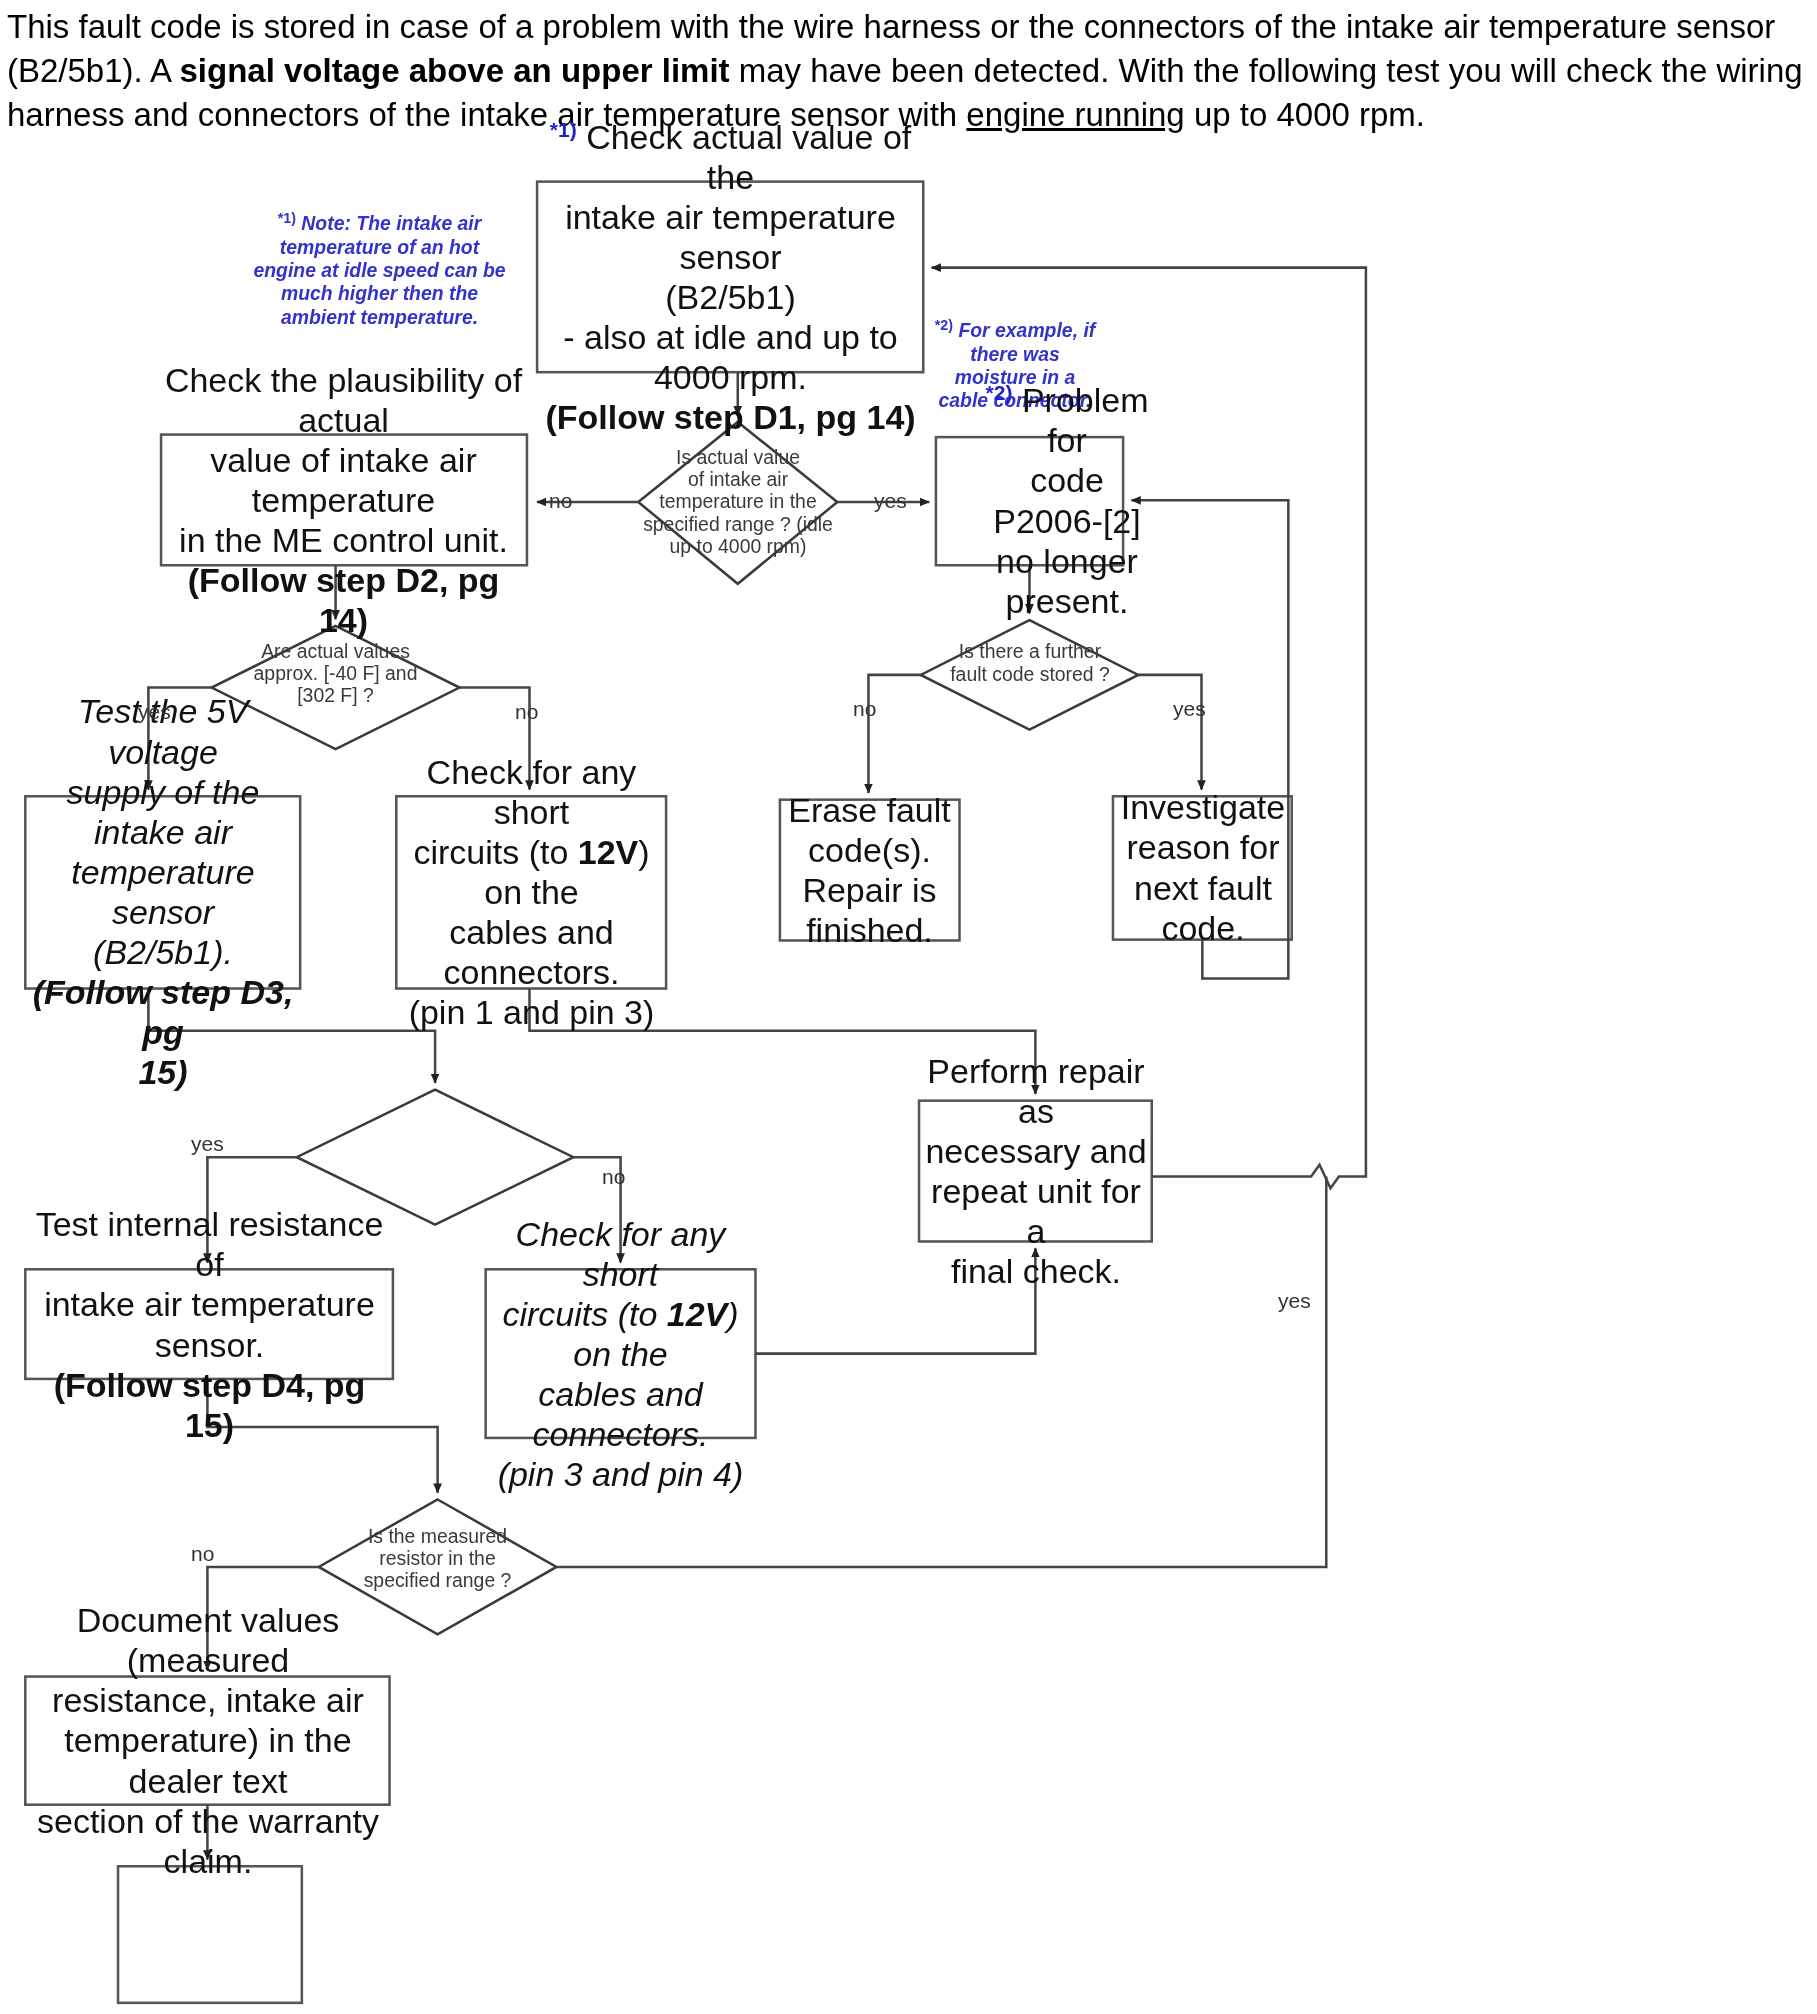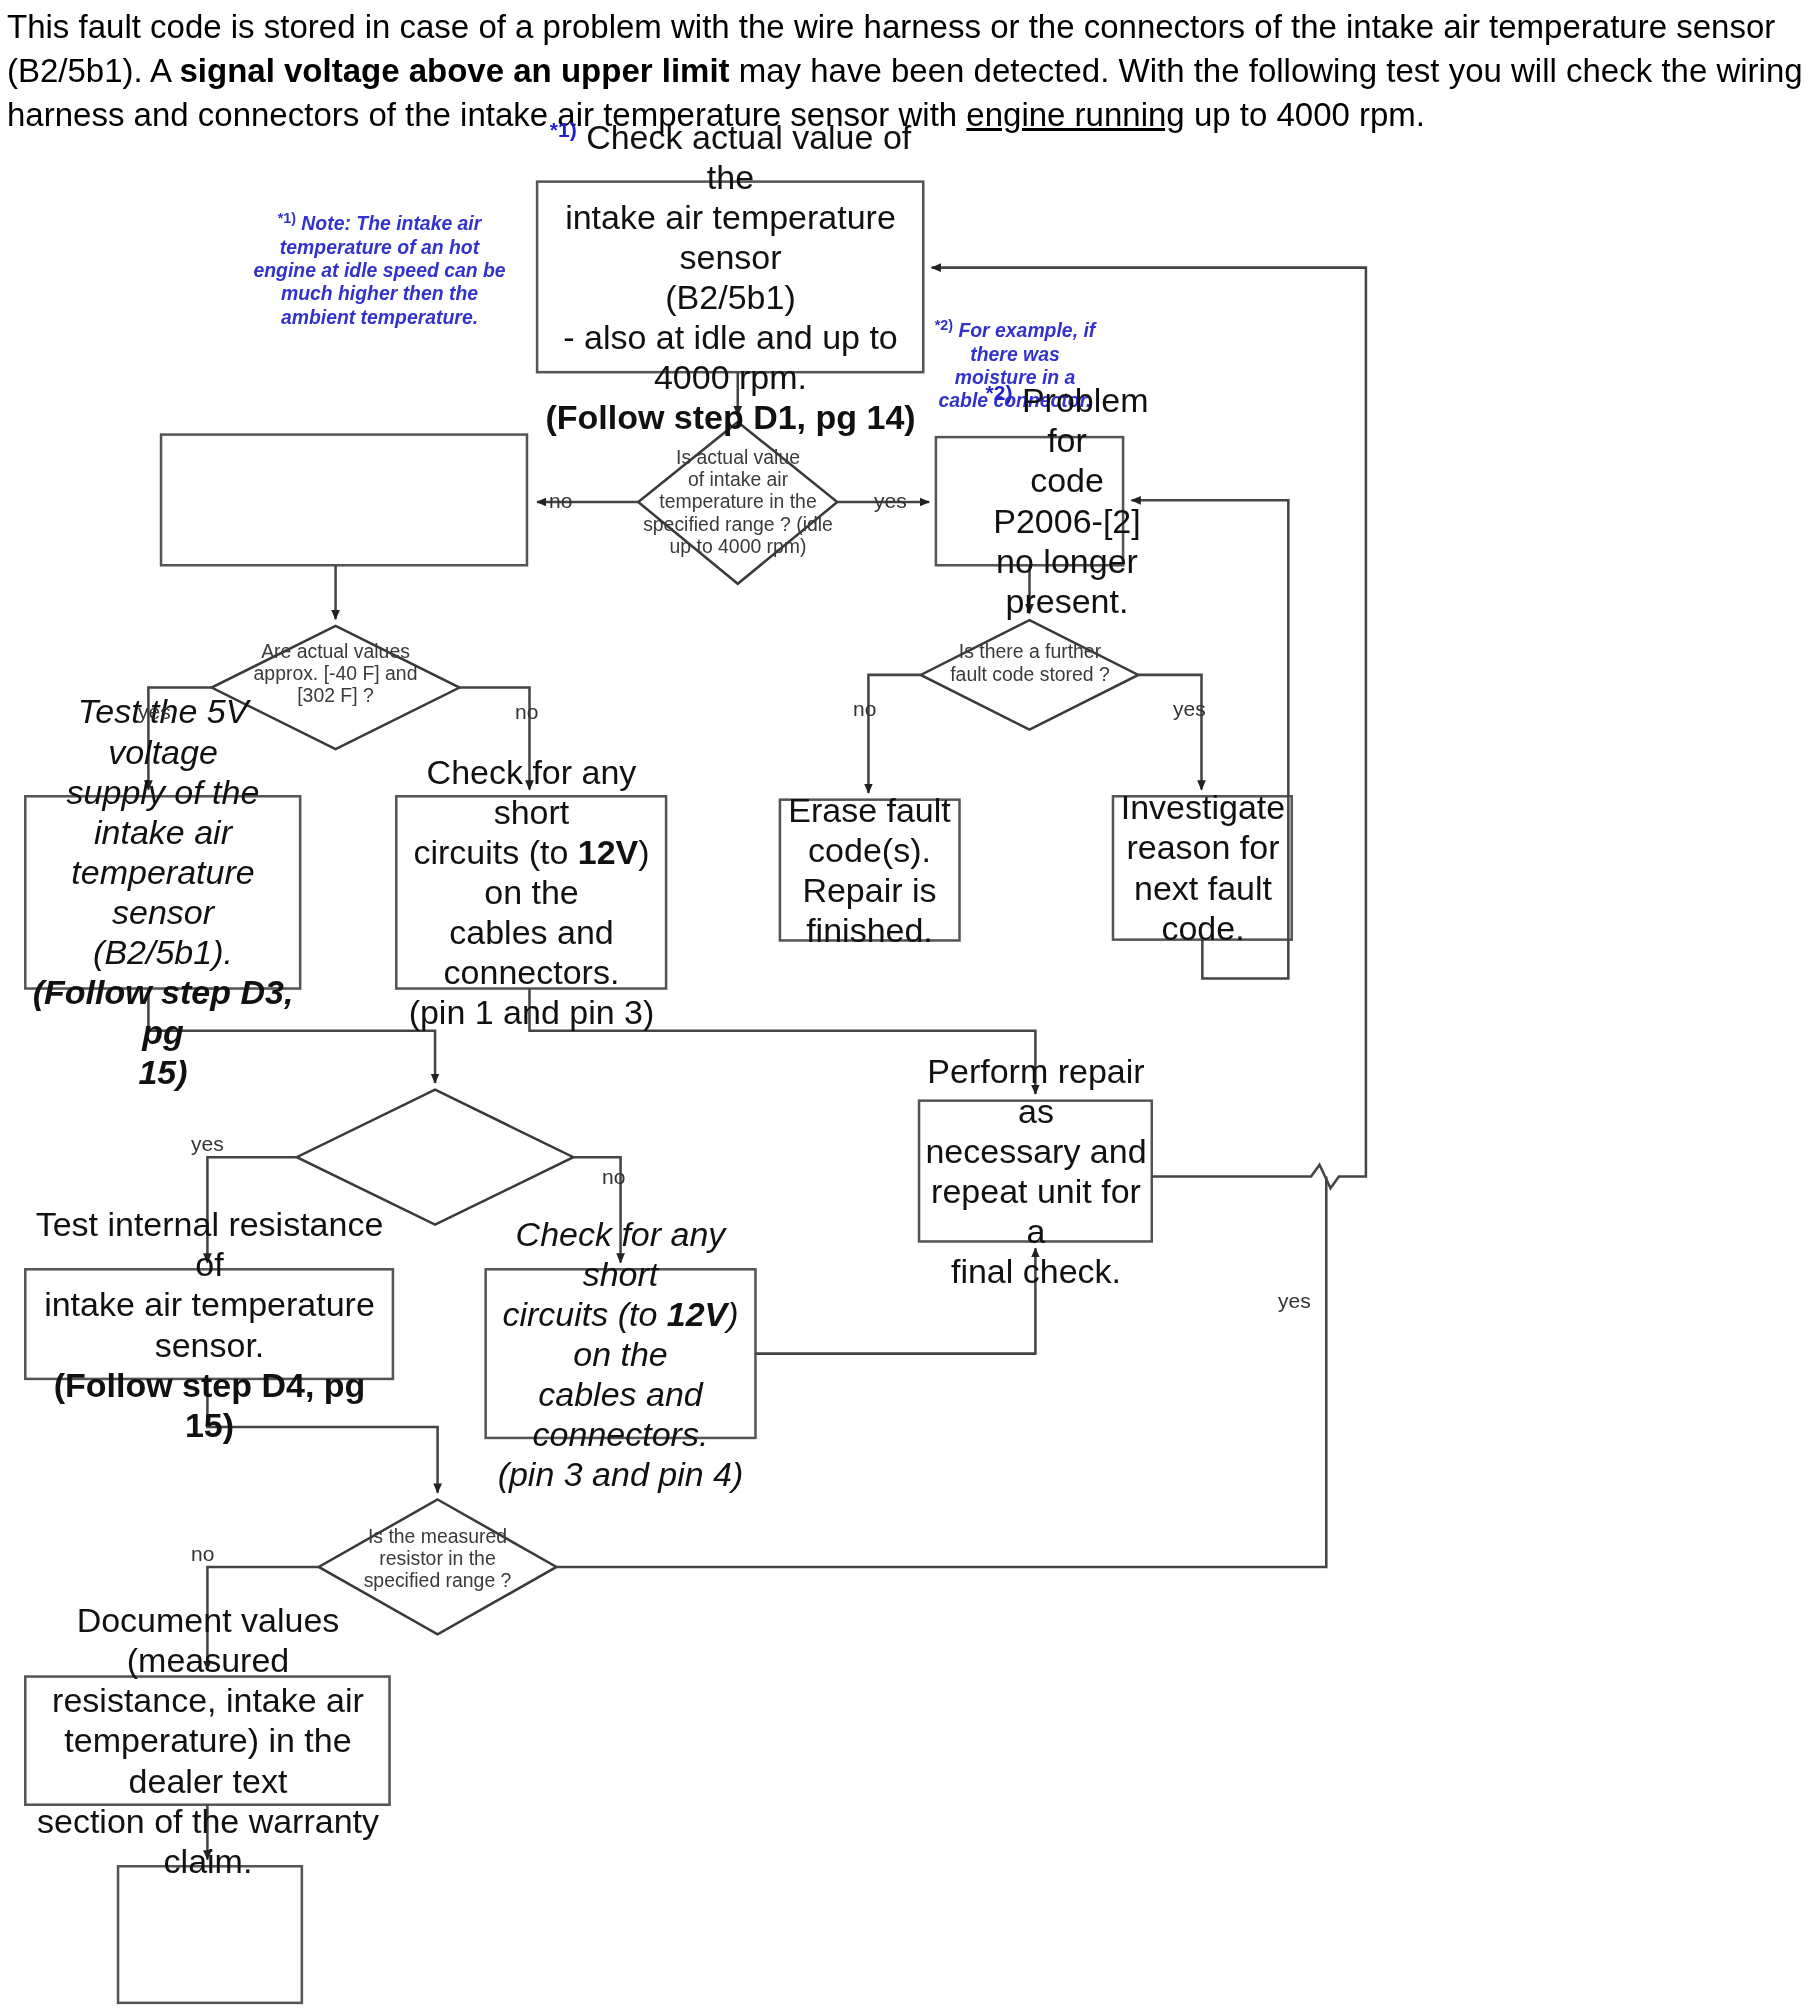--- a/index.html
+++ b/index.html
@@ -119,20 +119,28 @@
   <div class="nodeText boxTxt" style="left:541px;top:185px;width:379px;height:184px;">
     <div>
       <div><span class="star sup">*1)</span> <span>Check actual value of the</span></div>
       <div>intake air temperature sensor</div>
       <div>(B2/5b1)</div>
       <div>- also at idle and up to 4000 rpm.</div>
       <div class="bd">(Follow step D1, pg 14)</div>
     </div>
   </div>
 
+  <div class="nodeText boxTxt" style="left:164px;top:438px;width:359px;height:124px;">
+    <div>
+      <div>Check the plausibility of actual</div>
+      <div>value of intake air temperature</div>
+      <div>in the ME control unit.</div>
+      <div class="bd">(Follow step D2, pg 14)</div>
+    </div>
+  </div>
 
   <div class="nodeText boxTxt" style="left:977px;top:440px;width:180px;height:121px;">
     <div>
       <div><span class="star sup">*2)</span> <span>Problem for</span></div>
       <div>code P2006-[2]</div>
       <div>no longer</div>
       <div>present.</div>
     </div>
   </div>
 

